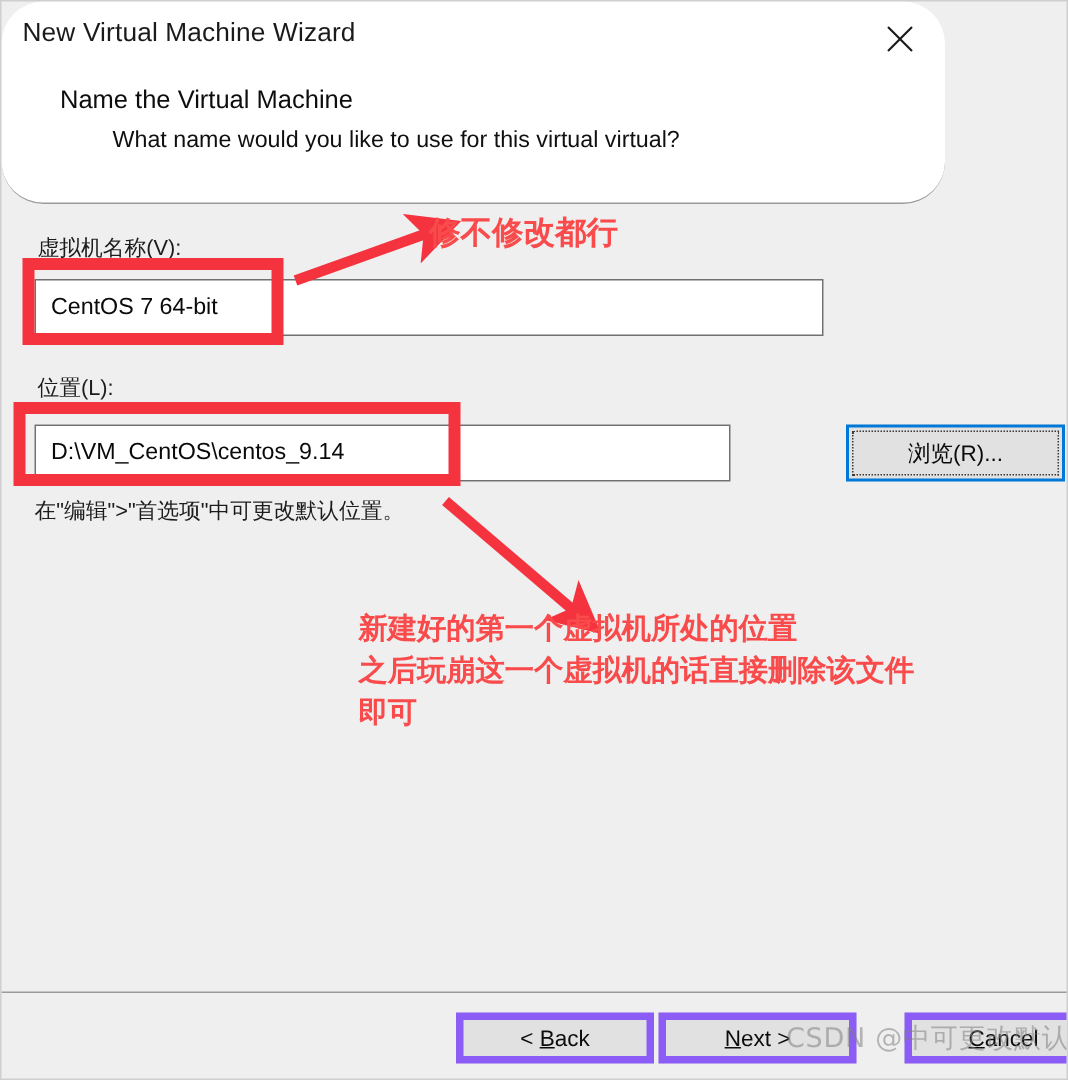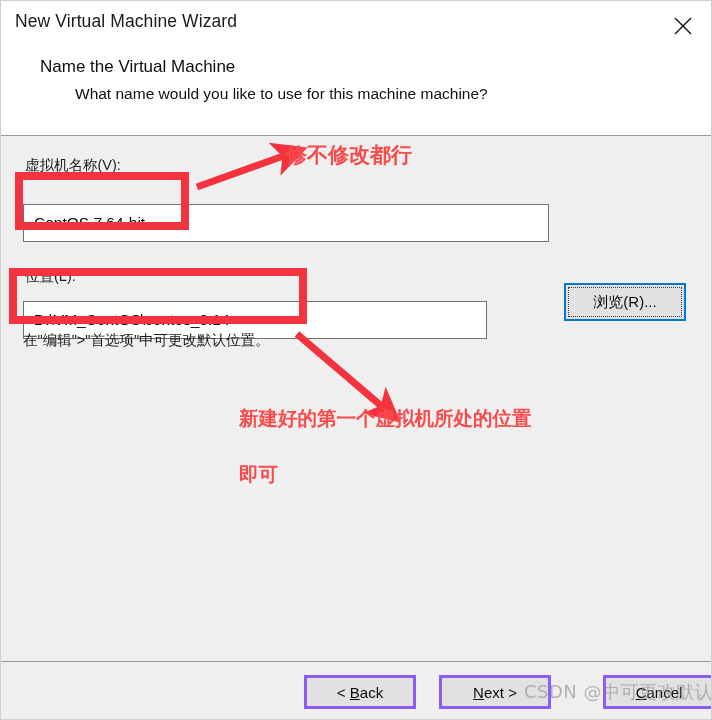--- a/index.html
+++ b/index.html
@@ -16,24 +16,25 @@
     width: 712px; height: 720px;
     background: #efefef;
     box-sizing: border-box;
     border: 1px solid #cfcfcf;
     overflow: hidden;
   }
 
   
   #header {
     position: absolute; left: 0; top: 0;
-    width: 712px; height: 135px;
+    width: 629px; height: 135px;
     background: #ffffff;
     border-bottom: 1px solid #9a9a9a;
     box-sizing: border-box;
+    border-radius: 28px;
   }
   #title-bar-text {
     position: absolute; left: 14px; top: 10px;
     font-size: 17.5px; color: #1a1a1a;
     letter-spacing: .1px;
     white-space: nowrap;
   }
   #close-button {
     position: absolute; right: 8px; top: 6px;
     width: 44px; height: 38px;
@@ -52,51 +53,50 @@
     white-space: nowrap;
   }
 
   
   .field-label {
     position: absolute;
     font-size: 14.5px; color: #1c1c1c;
     white-space: nowrap;
   }
   #vm-name-label { left: 24px; top: 155px; }
-  #location-label { left: 24px; top: 266px; }
+  #location-label { left: 24px; top: 248px; }
 
   .text-input {
     position: absolute;
     background: #ffffff;
     border: 1px solid #707070;
     box-sizing: border-box;
     font-family: "Liberation Sans", "DejaVu Sans", sans-serif;
     font-size: 15.5px;
     color: #0a0a0a;
     padding: 0 0 0 10px;
     line-height: 36px;
     outline: none;
-    margin-top: 18px;
   }
   #vm-name-input {
     left: 22px; top: 185px; width: 526px; height: 38px;
   }
   #location-input {
     left: 22px; top: 282px; width: 464px; height: 38px;
   }
 
   #location-hint {
     position: absolute; left: 22px; top: 330px;
     font-size: 14.5px; color: #1c1c1c;
     white-space: nowrap;
   }
 
   #browse-button {
     position: absolute; left: 563px; top: 282px;
-    width: 122px; height: 38px;
+    width: 146px; height: 38px;
     background: #e1e1e1;
     border: 2px solid #0078d7;
     box-sizing: border-box;
     display: flex; align-items: center; justify-content: center;
     font-size: 15px; color: #0a0a0a;
     cursor: default;
   }
   #browse-button .focus-ring {
     position: absolute; left: 2px; top: 2px; right: 2px; bottom: 2px;
     border: 1px dotted #3a3a3a;
@@ -105,23 +105,23 @@
   #browse-button .btn-text { position: relative; z-index: 2; }
 
   
   #footer-separator {
     position: absolute; left: 0; top: 660px;
     width: 712px; height: 0;
     border-top: 1px solid #9a9a9a;
   }
   .wizard-button {
     position: absolute; top: 674px;
-    width: 112px; height: 34px;
+    width: 132px; height: 34px;
     background: #e1e1e1;
-    border: 3px solid #8b5cf6;
+    border: 5px solid #8b5cf6;
     box-sizing: border-box;
     display: flex; align-items: center; justify-content: center;
     font-size: 15px; color: #0c0c0c;
     cursor: default;
   }
   #back-button   { left: 303px; }
   #next-button   { left: 438px; }
   #cancel-button { left: 602px; }
   .wizard-button .accel { text-decoration: underline; }
 
@@ -175,21 +175,21 @@
     <div id="close-button">
       <span>
         <svg width="20" height="20" viewBox="0 0 20 20">
           <line x1="2" y1="2" x2="18" y2="18" stroke="#1a1a1a" stroke-width="1.4"></line>
           <line x1="18" y1="2" x2="2" y2="18" stroke="#1a1a1a" stroke-width="1.4"></line>
         </svg>
       </span>
     </div>
 
     <div id="page-heading">Name the Virtual Machine</div>
-    <div id="page-subtitle">What name would you like to use for this machine machine?</div>
+    <div id="page-subtitle">What name would you like to use for this virtual virtual?</div>
   </div>
 
   <div class="field-label" id="vm-name-label">虚拟机名称(V):</div>
 
   <input class="text-input" id="vm-name-input" type="text" value="CentOS 7 64-bit" style="">
 
   <div class="field-label" id="location-label">位置(L):</div>
 
   <input class="text-input" id="location-input" type="text" value="D:\VM_CentOS\centos_9.14" style="">
 
@@ -227,18 +227,19 @@
         <marker id="arrowhead-b" markerWidth="5" markerHeight="5" refX="2.2" refY="2.5" orient="auto">
           <polygon points="0,0 5,2.5 0,5 1.2,2.5" fill="#f5333f"></polygon>
         </marker>
       </defs>
       <line x1="196" y1="186" x2="288" y2="153" stroke="#f5333f" stroke-width="7" marker-end="url(#arrowhead-a)"></line>
       <line x1="296" y1="333" x2="385" y2="409" stroke="#f5333f" stroke-width="7" marker-end="url(#arrowhead-b)"></line>
     </svg>
 
     <div class="anno-text" id="anno-text-top">修不修改都行</div>
     <div class="anno-text" id="anno-text-line1">新建好的第一个虚拟机所处的位置</div>
+    <div class="anno-text" id="anno-text-line2">之后玩崩这一个虚拟机的话直接删除该文件</div>
     <div class="anno-text" id="anno-text-line3">即可</div>
   </div>
 
   <div id="watermark">CSDN @中可更改默认位置</div>
 
 </div>
 
 </body></html>

